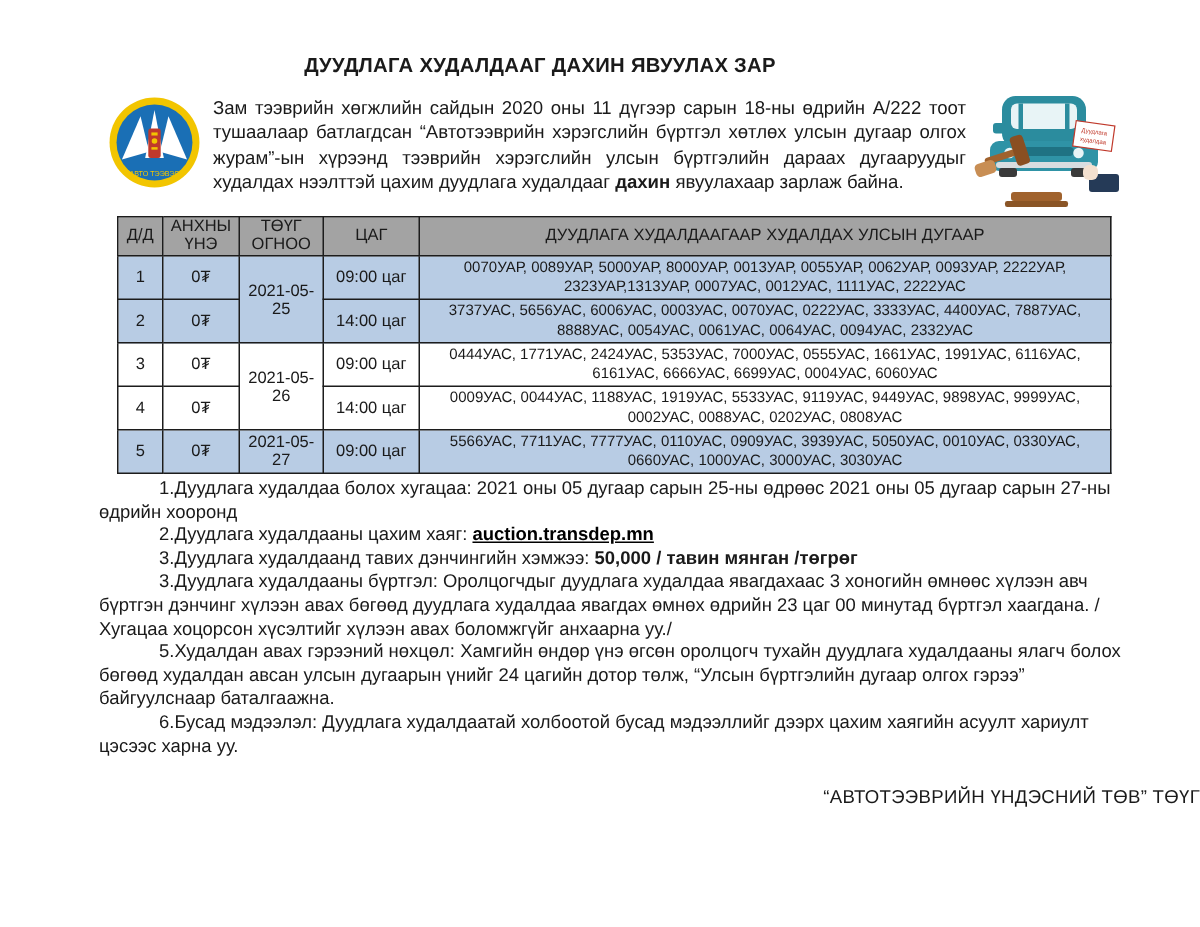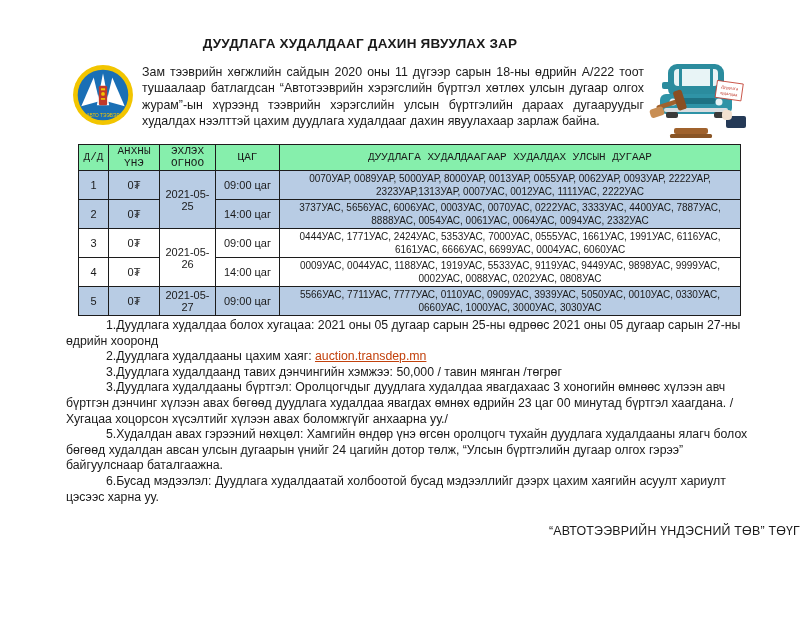--- a/index.html
+++ b/index.html
@@ -10,46 +10,46 @@
   }
   .title{
     position:absolute;top:36px;left:0;width:720px;text-align:center;
     font-size:13.5px;font-weight:bold;letter-spacing:.2px;
   }
   .logo{position:absolute;left:72px;top:64px;width:62px;height:62px;}
   .intro{
     position:absolute;left:142px;top:64px;width:502px;
     font-size:12.4px;line-height:16.4px;text-align:justify;
   }
-  .intro .b{font-weight:normal;}
+  .intro .b{font-weight:bold;}
   .illustration{position:absolute;left:646px;top:58px;width:100px;height:84px;}
   table.auction{
     position:absolute;left:78px;top:144px;width:662px;
     border-collapse:collapse;table-layout:fixed;
     font-size:11px;
   }
   table.auction td,table.auction th{
     border:1px solid #1c1c1c;text-align:center;vertical-align:middle;
     padding:1px 2px;font-weight:normal;
   }
-  table.auction th{height:22px;line-height:11.5px;background:#86efac;font-family:Liberation Mono, monospace;}
+  table.auction th{height:22px;line-height:11.5px;background:#a3a3a3;}
   table.auction tr.r{height:28px;}
   td.plates{
     text-align:left;font-size:10px;line-height:13px;padding:1px 5px;
     letter-spacing:0px;
   }
   .blue{background:#b8cce4;}
   .datecell{line-height:12px;}
   .details{
     position:absolute;left:66px;top:318px;width:698px;
     font-size:12.3px;line-height:15.6px;
   }
   .details .lbl{font-weight:normal;margin-left:40px;}
-  .details .bv{font-weight:normal;text-align:right;}
-  .details a.link{color:#c2410c;font-weight:normal;text-decoration:underline;}
+  .details .bv{font-weight:bold;text-align:right;}
+  .details a.link{color:#000000;font-weight:bold;text-decoration:underline;}
   .footer{
     position:absolute;left:0;top:524px;width:800px;text-align:right;
     font-size:12.4px;letter-spacing:.2px;
   }
 </style>
 </head>
 <body>
 
 <div class="title">ДУУДЛАГА ХУДАЛДААГ ДАХИН ЯВУУЛАХ ЗАР</div>
 
@@ -110,21 +110,21 @@
     <col style="width:30px">
       <col style="width:51px">
       <col style="width:56px">
       <col style="width:64px">
       <col style="width:461px">
   </colgroup>
   <tbody>
       <tr>
     <th>Д/Д</th>
     <th>АНХНЫ ҮНЭ</th>
-    <th>ЭХЛЭХ ОГНОО</th>
+    <th>ТӨҮГ ОГНОО</th>
     <th>ЦАГ</th>
     <th>ДУУДЛАГА ХУДАЛДААГААР ХУДАЛДАХ УЛСЫН ДУГААР</th>
   </tr>
   <tr class="r">
     <td class="blue">1</td>
     <td class="blue">0₮</td>
     <td class="blue datecell" rowspan="2">2021-05-25</td>
     <td class="blue">09:00 цаг</td>
     <td class="blue plates">0070УАР, 0089УАР, 5000УАР, 8000УАР, 0013УАР, 0055УАР, 0062УАР, 0093УАР, 2222УАР, 2323УАР,1313УАР, 0007УАС, 0012УАС, 1111УАС, 2222УАС</td>
   </tr>

